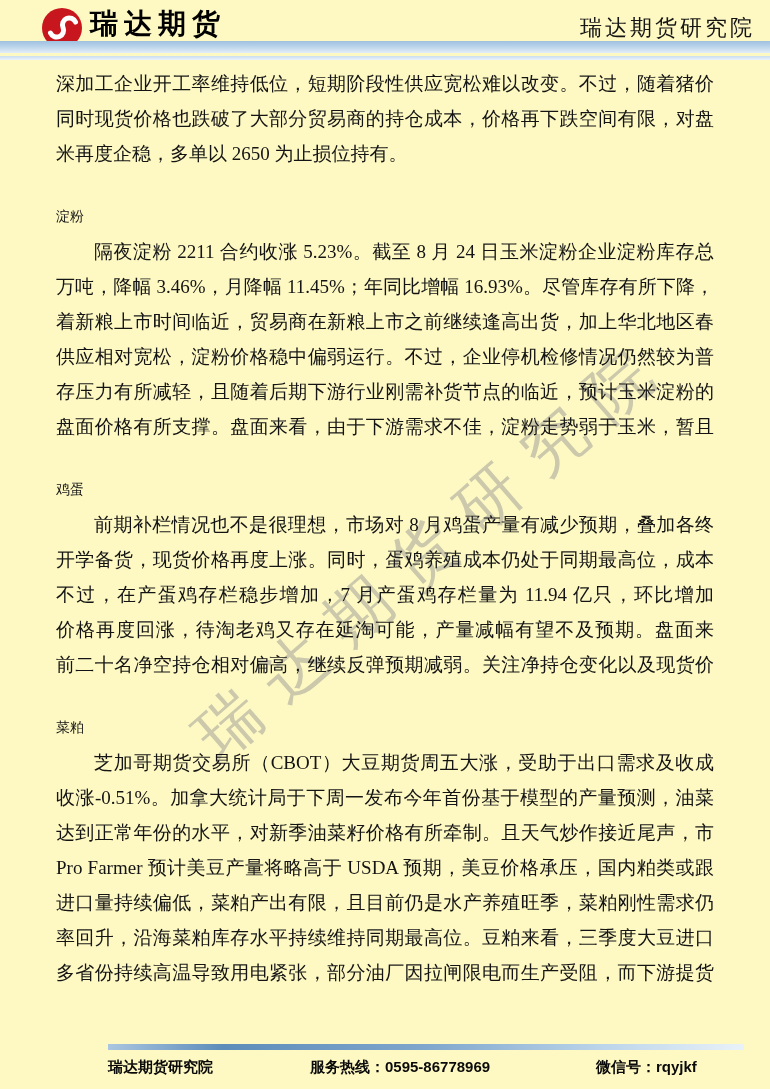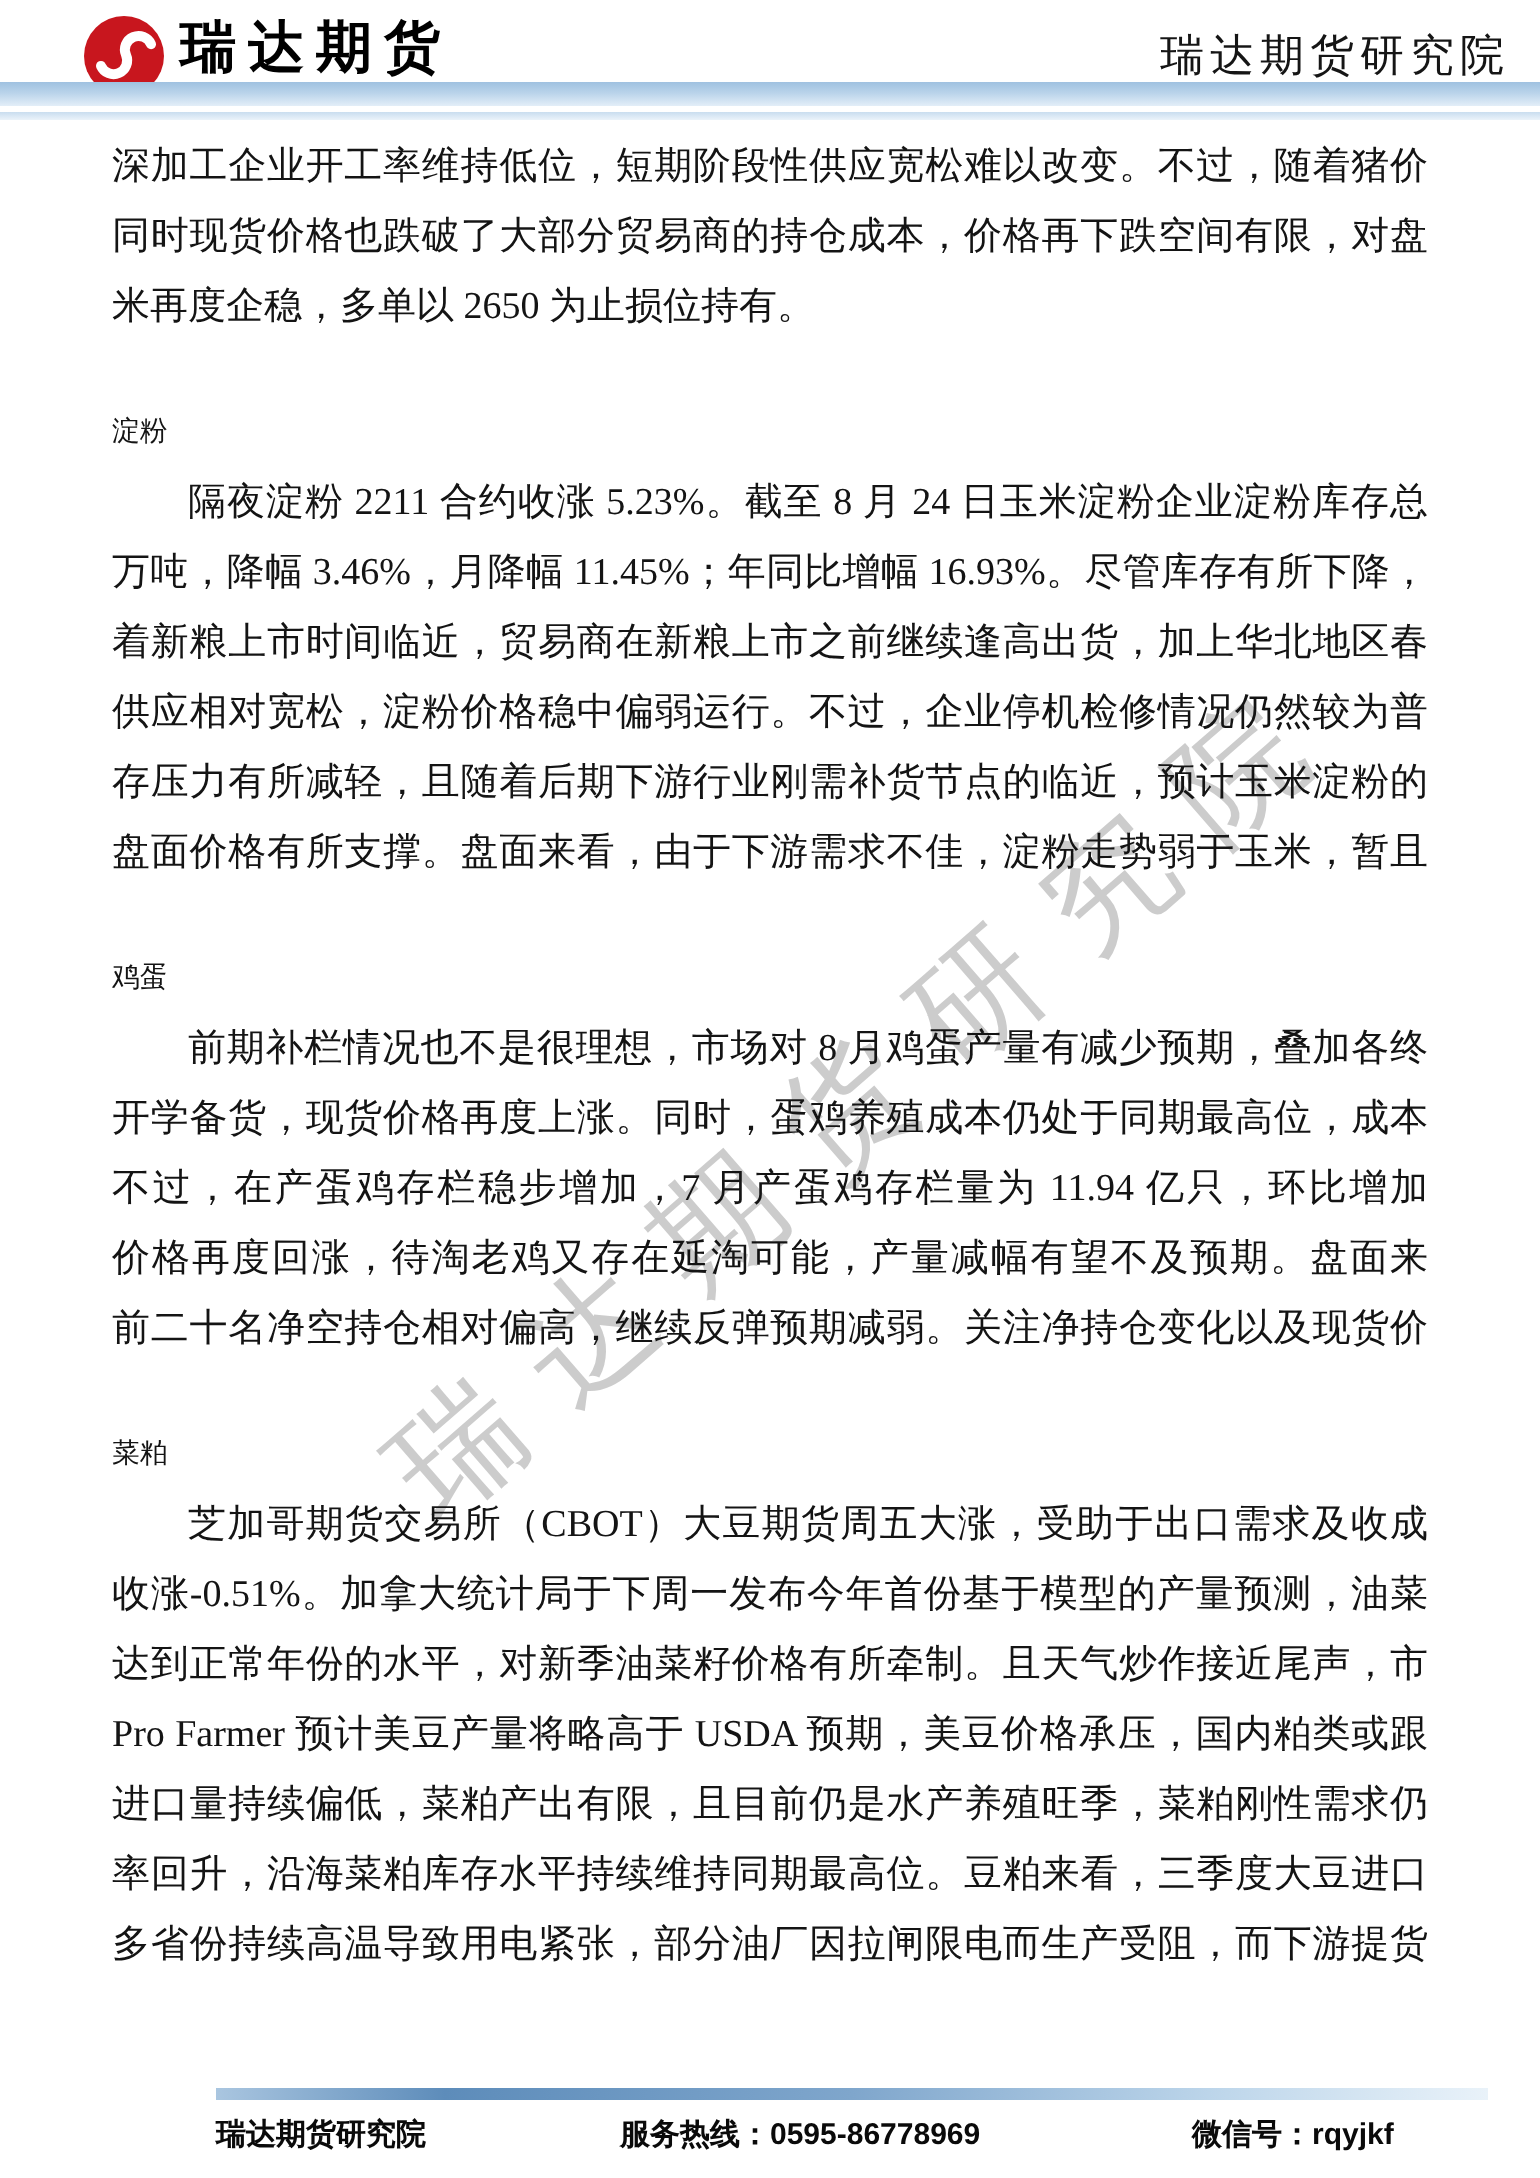--- a/index.html
+++ b/index.html
@@ -1,18 +1,18 @@
 <!DOCTYPE html>
 <html><head>
 <meta charset="utf-8">
 <style>
   html,body { margin:0; padding:0; background:#888; }
   .page {
     position:relative; width:770px; height:1089px; margin:0 auto;
-    background:#ffffff; overflow:hidden;
+    background:#fef9c3; overflow:hidden;
     font-family:"Liberation Serif","DejaVu Serif",serif;
   }
 
   
   .logo-wrap { position:absolute; top:6px; left:40px; display:flex; align-items:flex-start; }
   .logo-mark { width:44px; height:44px; }
   .logo-textcol { margin-left:6px; display:flex; flex-direction:column; }
   .logo-cn {
     font-family:"Liberation Sans","DejaVu Sans",sans-serif; font-weight:bold;
     font-size:28px; letter-spacing:6px; color:#000; line-height:32px; margin-top:2px;

